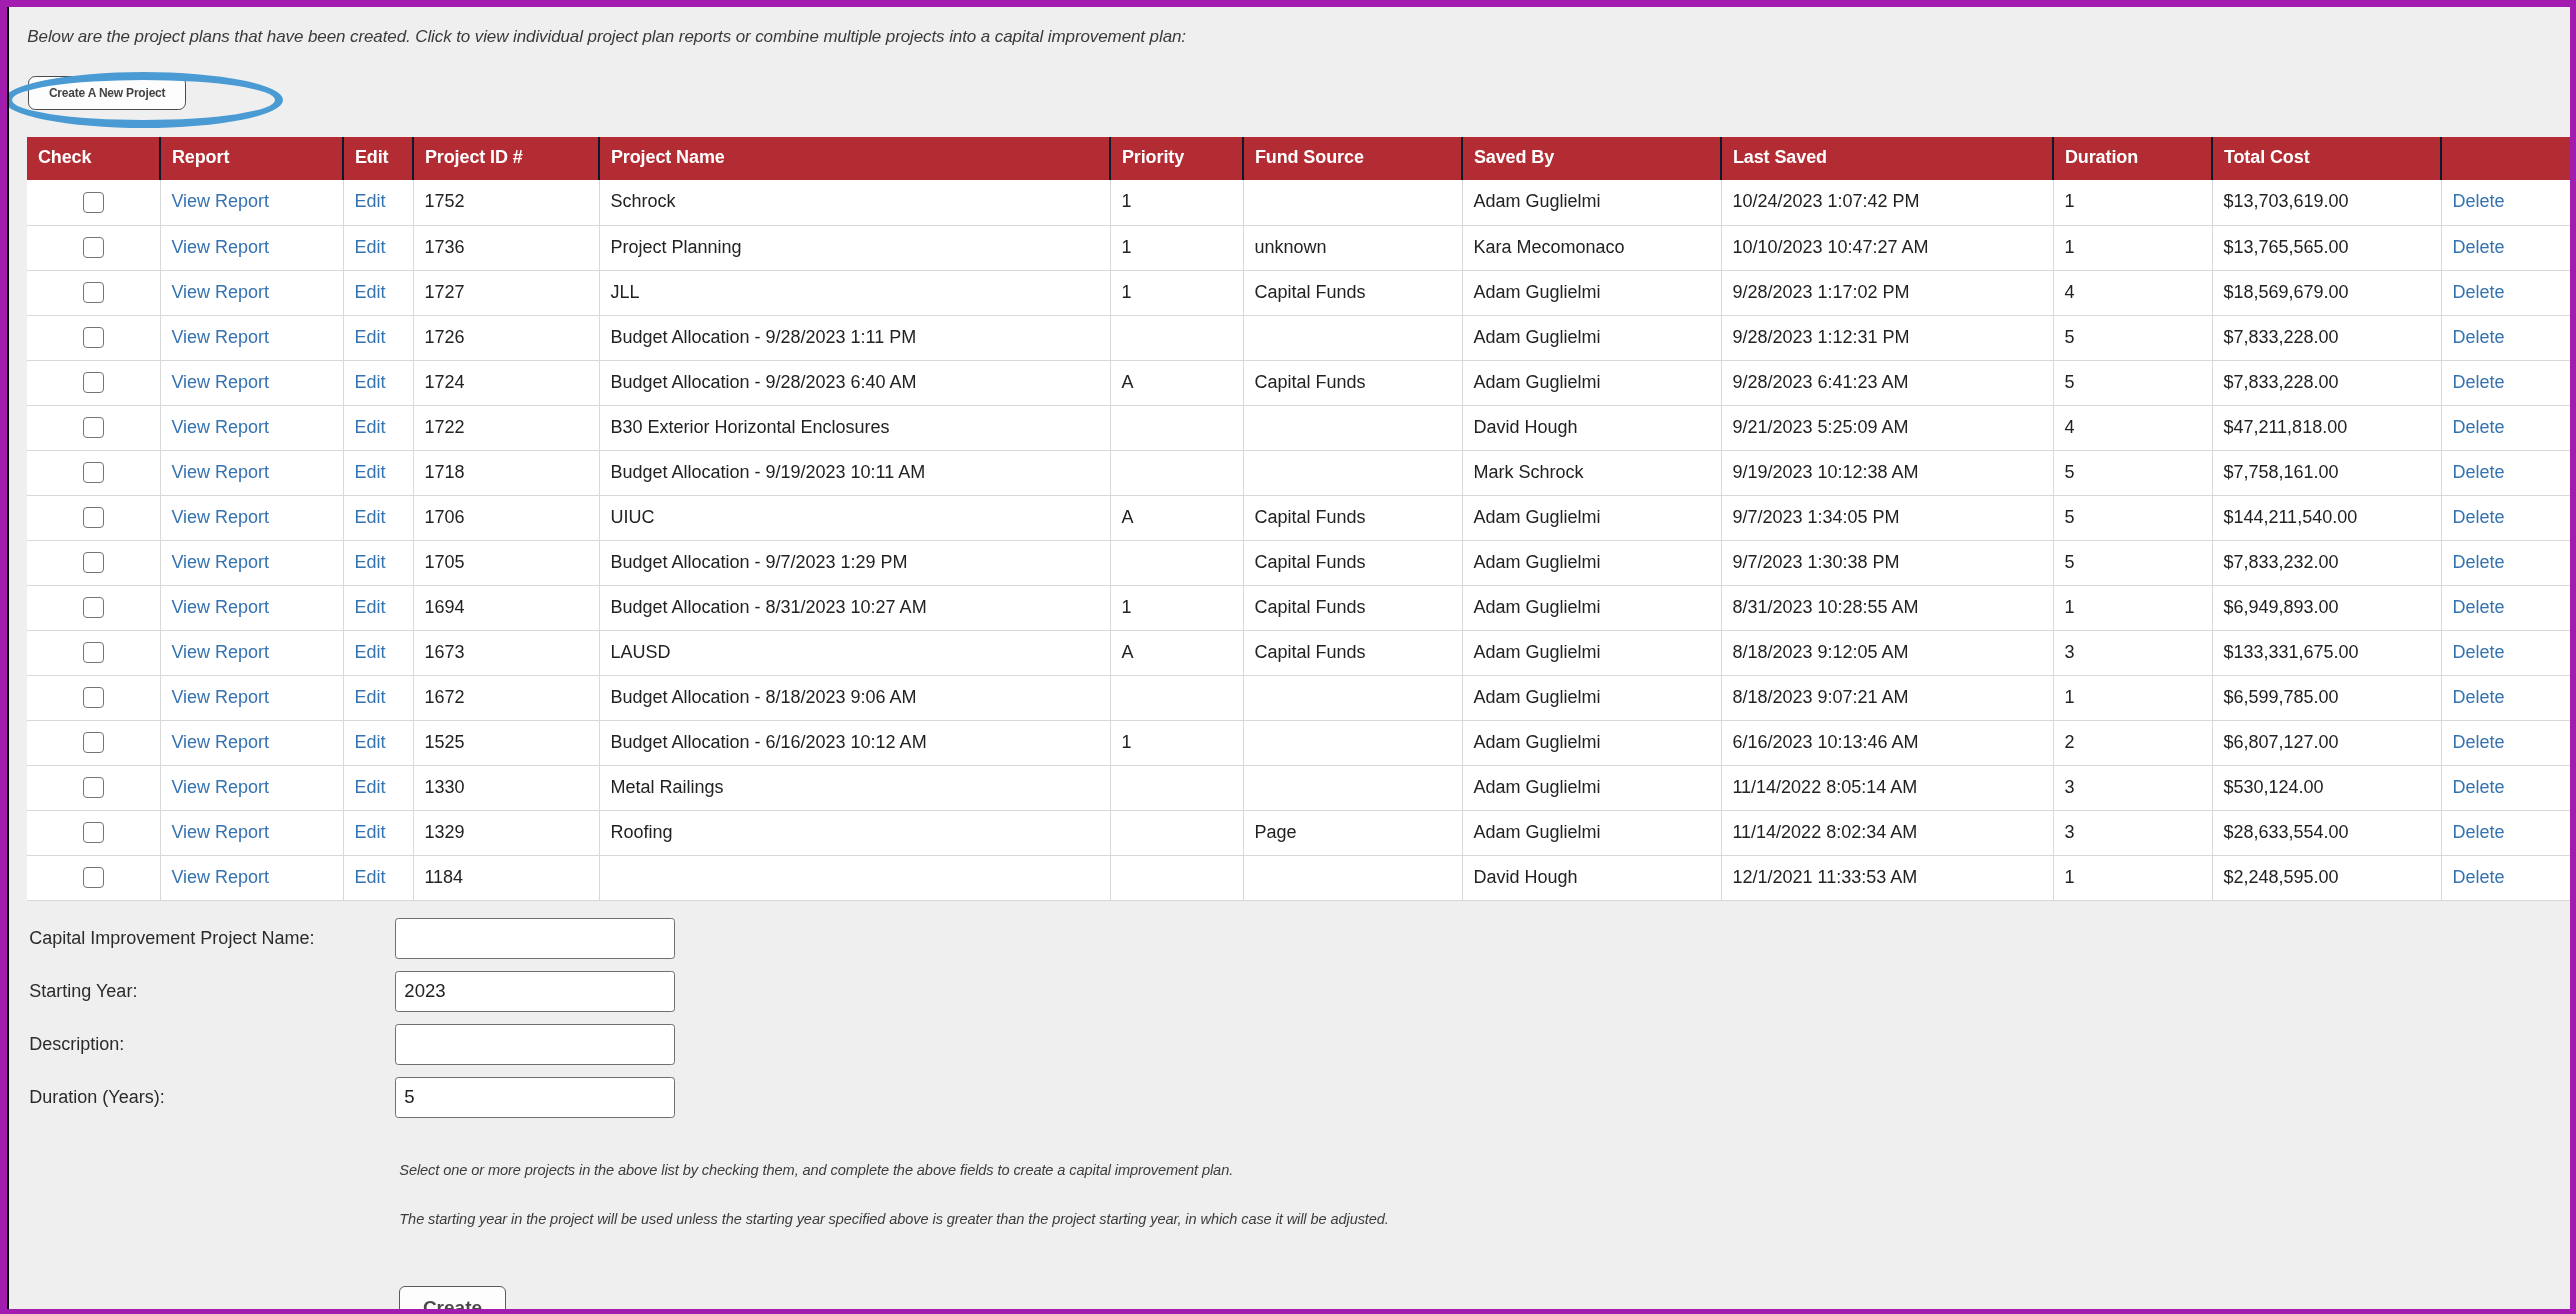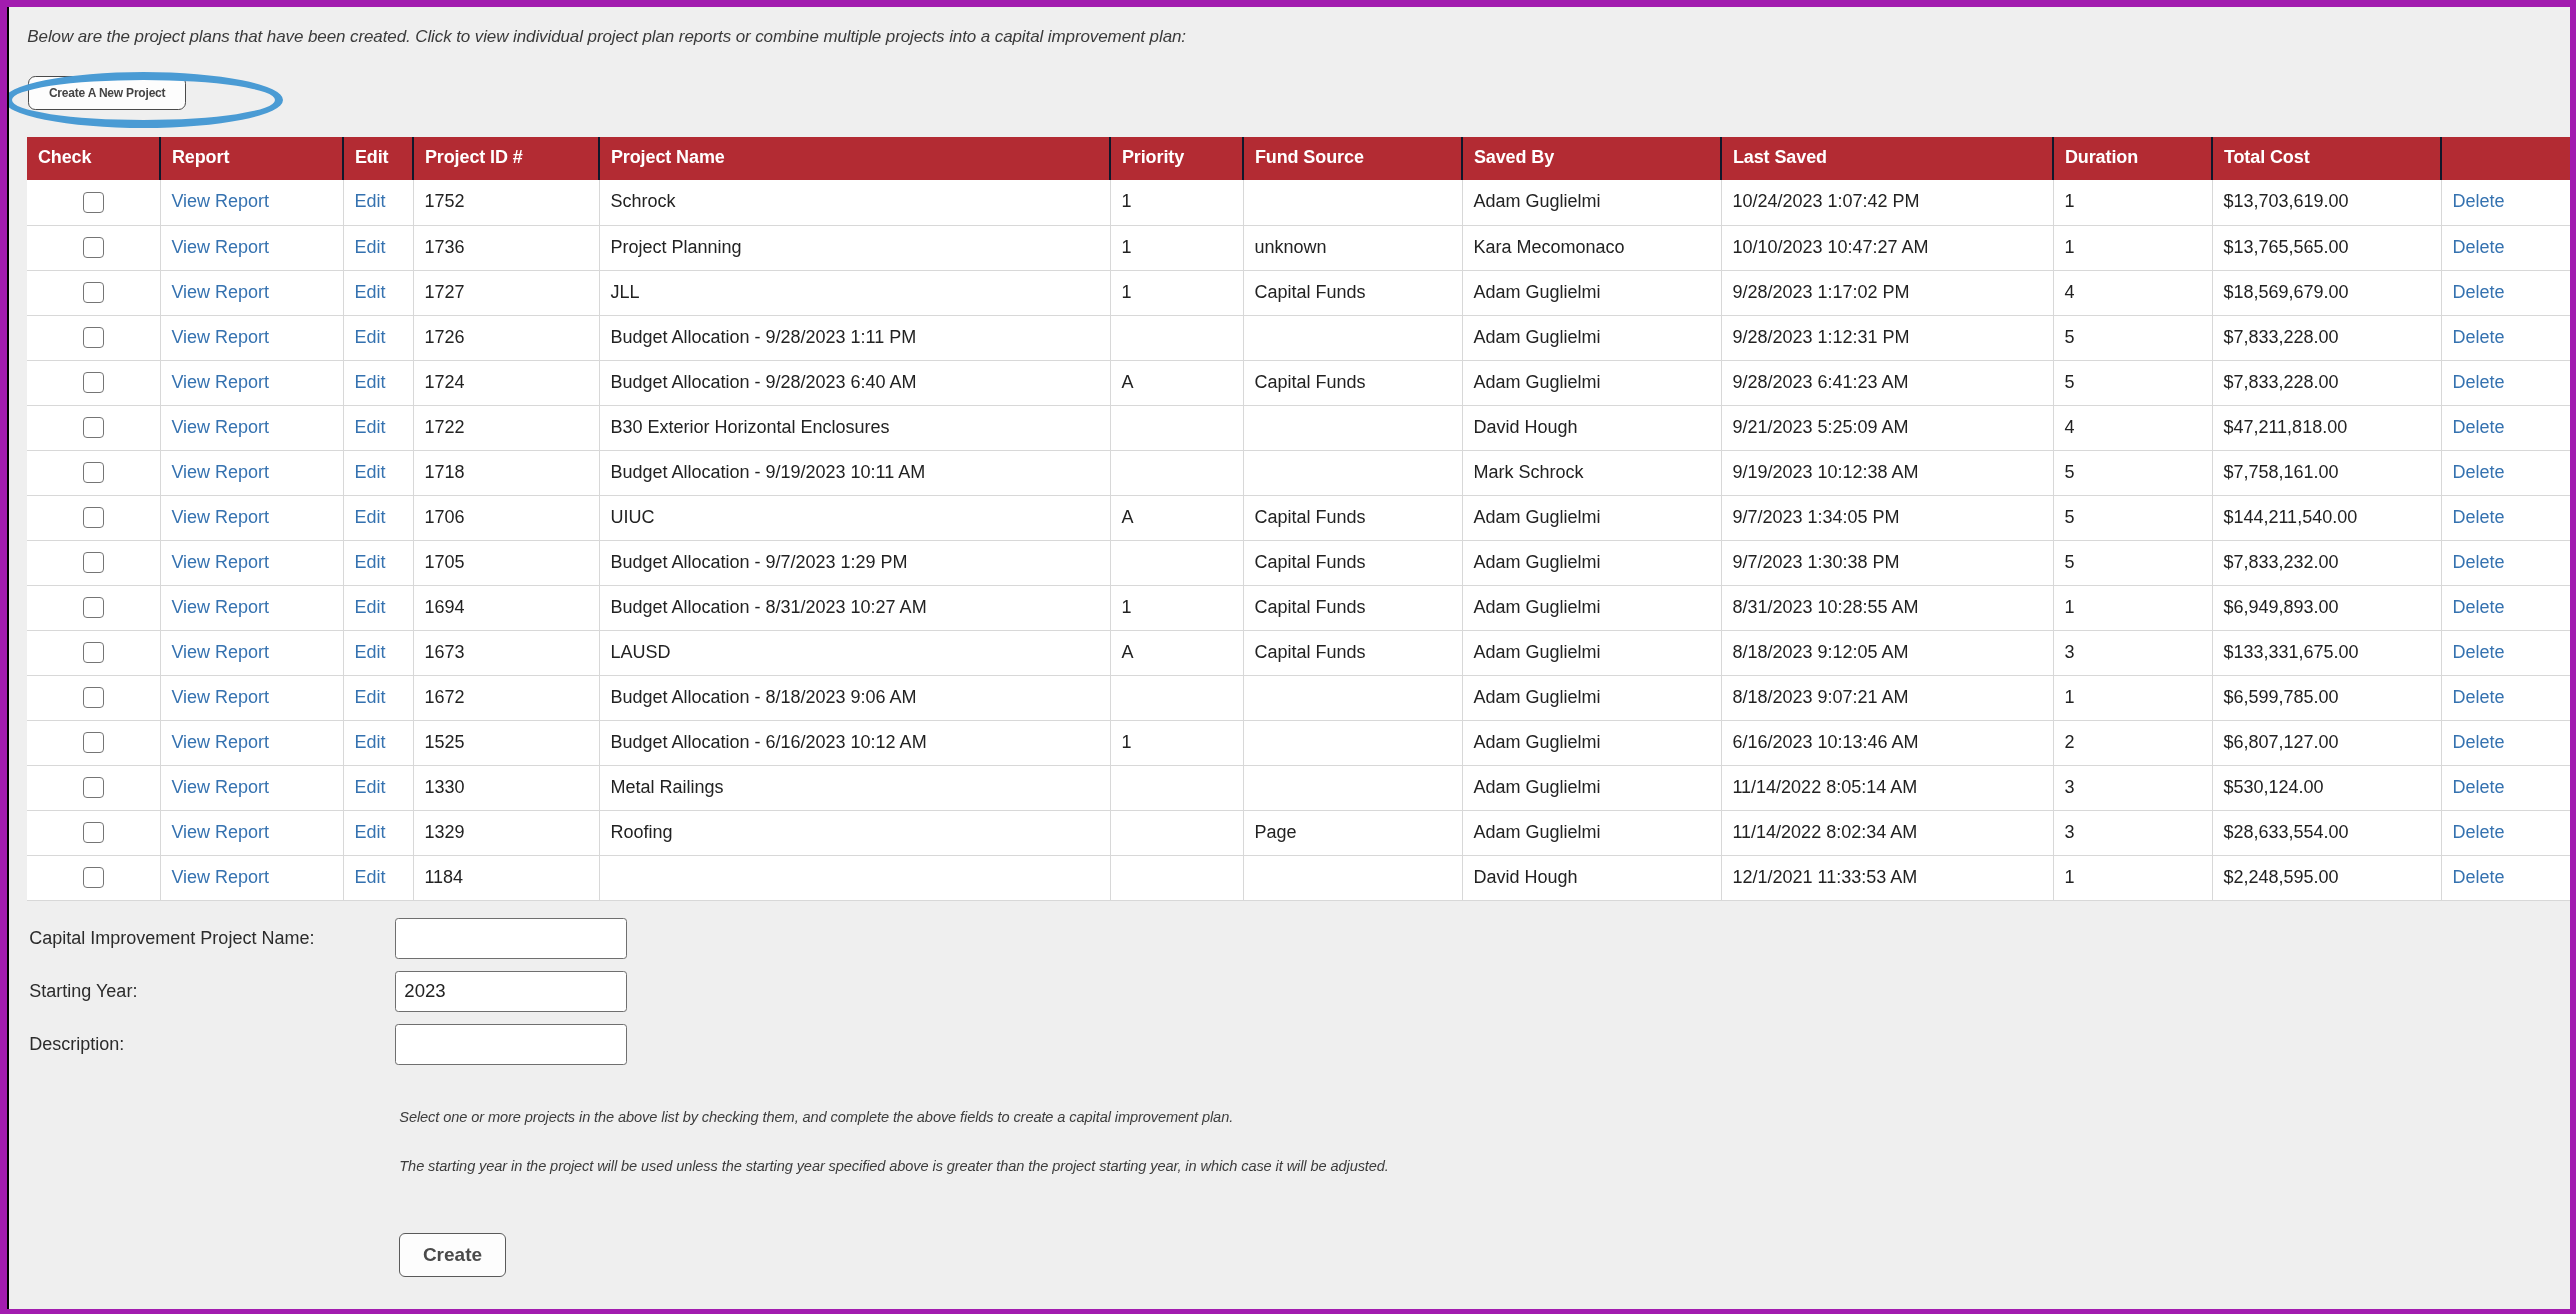--- a/index.html
+++ b/index.html
@@ -131,21 +131,21 @@
     display: flex;
     align-items: center;
     margin-bottom: 12px;
   }
   .flabel {
     font-size: 18px;
     color: #2b2b2b;
     width: 366px;
   }
   .finput {
-    width: 232px;
+    width: 280px;
     height: 41px;
     border: 1.3px solid #6f6f6f;
     border-radius: 3.3px;
     background: #ffffff;
     font-size: 18.6px;
     color: #222;
     padding: 0 8px;
     font-family: "Liberation Sans", sans-serif;
   }
   .notes { padding: 32px 0 0 390px; }
@@ -449,20 +449,24 @@
         <input class="finput" type="text" value="" style="">
       </div>
       <div class="frow">
         <div class="flabel">Starting Year:</div>
         <input class="finput" type="text" value="2023" style="">
       </div>
       <div class="frow">
         <div class="flabel">Description:</div>
         <input class="finput" type="text" value="" style="">
       </div>
+      <div class="frow">
+        <div class="flabel">Duration (Years):</div>
+        <input class="finput" type="text" value="5" style="">
+      </div>
     </div>
 
     <div class="notes">
       <div class="note">Select one or more projects in the above list by checking them, and complete the above fields to create a capital improvement plan.</div>
       <div class="note">The starting year in the project will be used unless the starting year specified above is greater than the project starting year, in which case it will be adjusted.</div>
     </div>
 
     <div class="create-wrap">
       <button class="create-btn">Create</button>
     </div>

